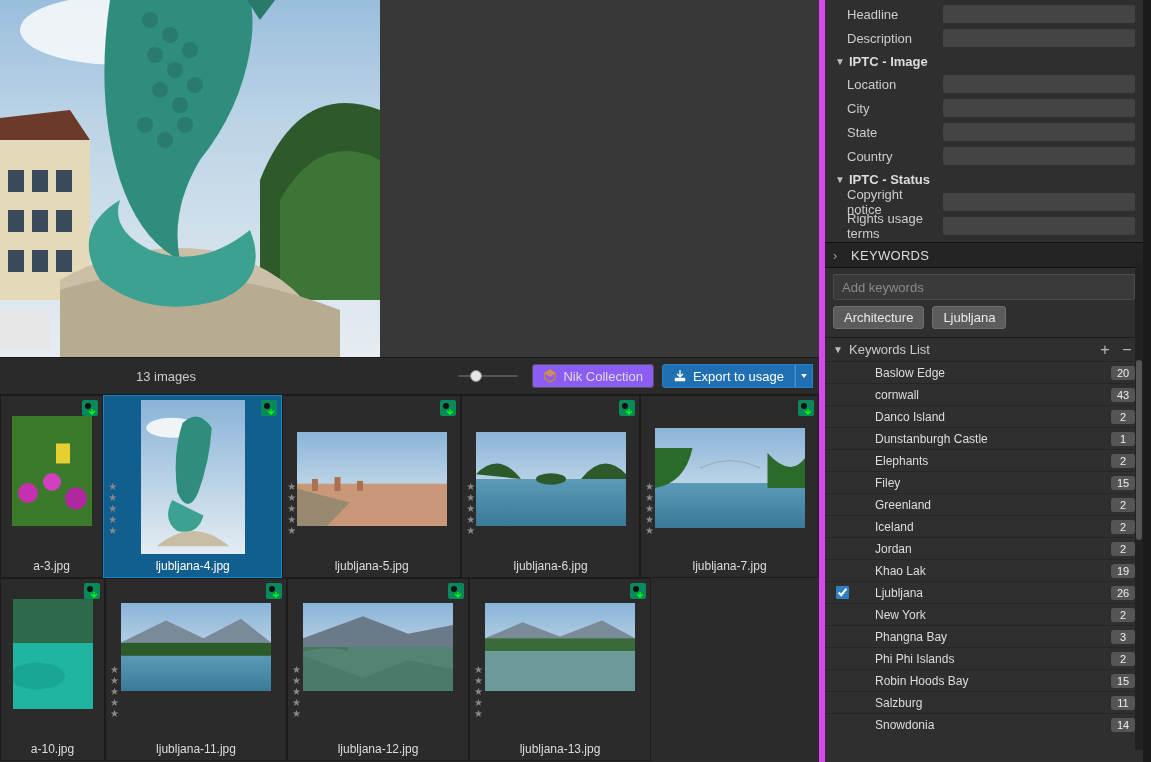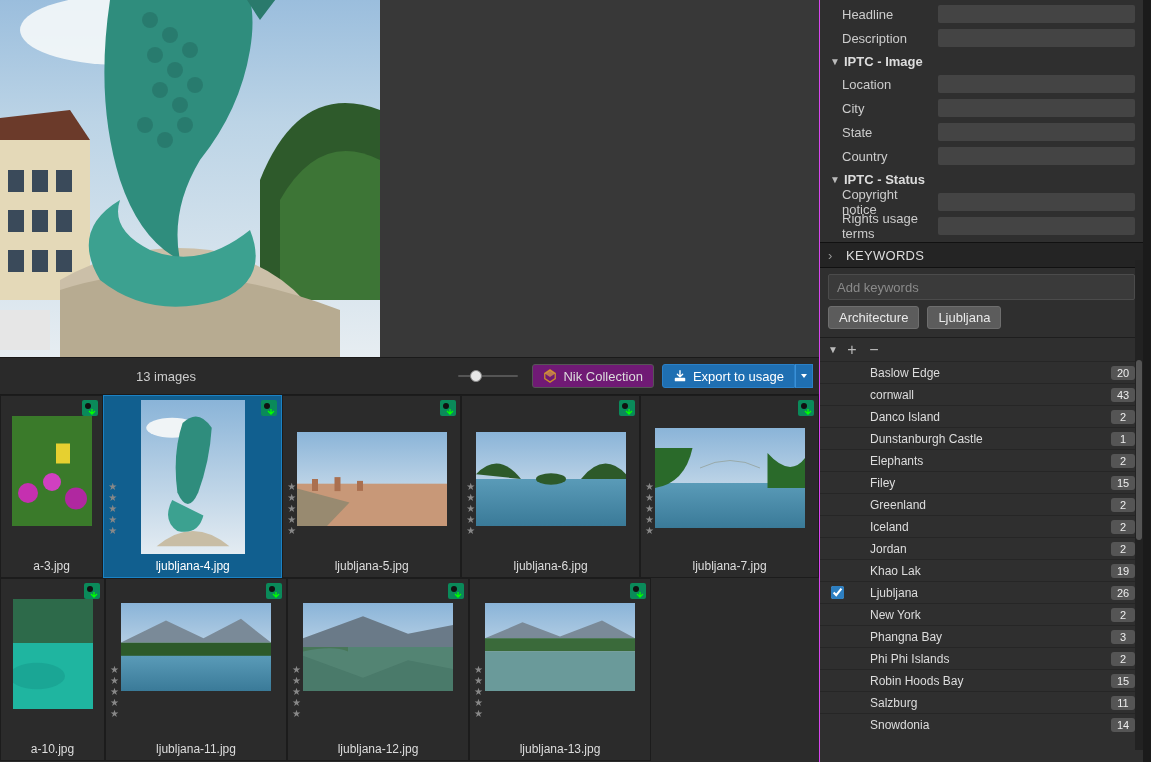--- a/index.html
+++ b/index.html
@@ -8,42 +8,42 @@
   .left-col { flex:1; display:flex; flex-direction:column; min-width:0; }
   .preview-area { flex:1; background:#383838; position:relative; overflow:hidden; }
   .preview-img { position:absolute; left:0; top:-120px; width:380px; height:485px; }
   .toolbar { height:38px; background:#2a2a2a; border-top:1px solid #1a1a1a; border-bottom:1px solid #1a1a1a; display:flex; align-items:center; padding:0 6px; gap:8px; }
   .image-count { flex:0 0 auto; width:320px; text-align:center; color:#ccc; font-size:13px; }
   .tb-spacer { flex:1; }
   .slider { display:flex; align-items:center; width:60px; height:14px; position:relative; }
   .slider-track { height:2px; background:#555; width:100%; border-radius:1px; }
   .slider-thumb { width:12px; height:12px; background:#e8e8e8; border-radius:50%; position:absolute; left:12px; top:1px; border:1px solid #888;}
   .btn { height:24px; display:flex; align-items:center; gap:6px; padding:0 10px; border-radius:3px; background:#3b3b3b; border:1px solid #555; font-size:13px; color:#ddd; cursor:pointer;}
-  .btn.nik { background:#701a75;margin-left:6px; }
+  .btn.nik { background:#8b5cf6;margin-left:6px; }
   .btn.export { background:#1f6fb2; border-color:#2a80c7; color:#fff; }
   .export-group { display:flex; align-items:stretch; }
   .export-main { border-top-right-radius:0; border-bottom-right-radius:0; }
   .export-drop { width:18px; background:#1f6fb2; border:1px solid #2a80c7; border-left:1px solid #3a90d7; border-top-left-radius:0; border-bottom-left-radius:0; display:flex; align-items:center; justify-content:center; color:#fff; }
   .nik-icon { width:14px; height:14px; }
   .export-icon { width:14px; height:14px; }
   .thumbs { flex:0 0 auto; background:#2b2b2b; overflow:hidden; position:relative; height:367px;}
   .thumb-row { display:flex; }
   .thumb { width:182px; height:183px; border:1px solid #1c1c1c; position:relative; display:flex; flex-direction:column; align-items:center; justify-content:flex-start; }
   .thumb.partial-left { width:105px; }
   .thumb.selected { background:#115f8f; border-color:#1b82c4; }
   .thumb-img { margin-top:6px; max-width:150px; }
   .thumb-label { position:absolute; bottom:4px; left:0; right:0; text-align:center; font-size:12px; color:#ddd; }
   .thumb.selected .thumb-label { color:#fff; }
   .corner-badge { position:absolute; top:4px; right:4px; width:16px; height:16px; }
   .corner-badge svg { width:16px; height:16px; }
   .stars { position:absolute; left:4px; top:86px; display:flex; flex-direction:column; gap:1px; color:#888; font-size:10px; }
   .stars span { line-height:10px; }
 
   
-  .right-col { width:324px; flex:0 0 324px; background:#2f2f2f; border-left:1px solid #d946ef; display:flex; flex-direction:column; overflow:hidden;}
+  .right-col { width:324px; flex:0 0 324px; background:#2f2f2f; border-left:6px solid #d946ef; display:flex; flex-direction:column; overflow:hidden;}
   .meta-block { padding:2px 8px 4px 8px; }
   .meta-row { display:flex; align-items:center; height:24px; gap:6px; }
   .meta-label { flex:0 0 104px; text-align:left; font-size:13px; color:#ccc; padding-left:14px;}
   .meta-input { flex:1; height:18px; background:#444; border:none; border-radius:2px; color:#ddd; font-size:12px; padding:0 4px;}
   .section-row { display:flex; align-items:center; height:22px; gap:4px; padding-left:2px;}
   .section-row .tri { width:10px; text-align:center; color:#bbb; font-size:10px;}
   .section-row .title { font-weight:600; color:#ddd; font-size:13px; }
   .panel-header { height:26px; background:#242424; border-top:1px solid #111; border-bottom:1px solid #111; display:flex; align-items:center; padding:0 8px; gap:6px;}
   .panel-header .chev { width:12px; color:#999; font-size:13px; }
   .panel-header .ph-title { font-size:13px; color:#ddd; letter-spacing:0.3px;}
@@ -428,20 +428,21 @@
     <div class="kw-add">
       <span>Add keywords</span>
     </div>
     <div class="kw-tags" id="kw-tags">
         <div class="tag">Architecture</div>
         <div class="tag">Ljubljana</div>
       </div>
 
     <div class="kw-list-header">
       <span class="tri">▼</span>
+      <span class="t">Keywords List</span>
       <span class="plus">+</span>
       <span class="minus">−</span>
     </div>
     <div class="kw-list" id="kw-list">
         <div class="kw-item">
      <span class="kw-check"></span>
      <span class="kw-name">Baslow Edge</span>
      <span class="kw-count">20</span>
    </div>
         <div class="kw-item">

